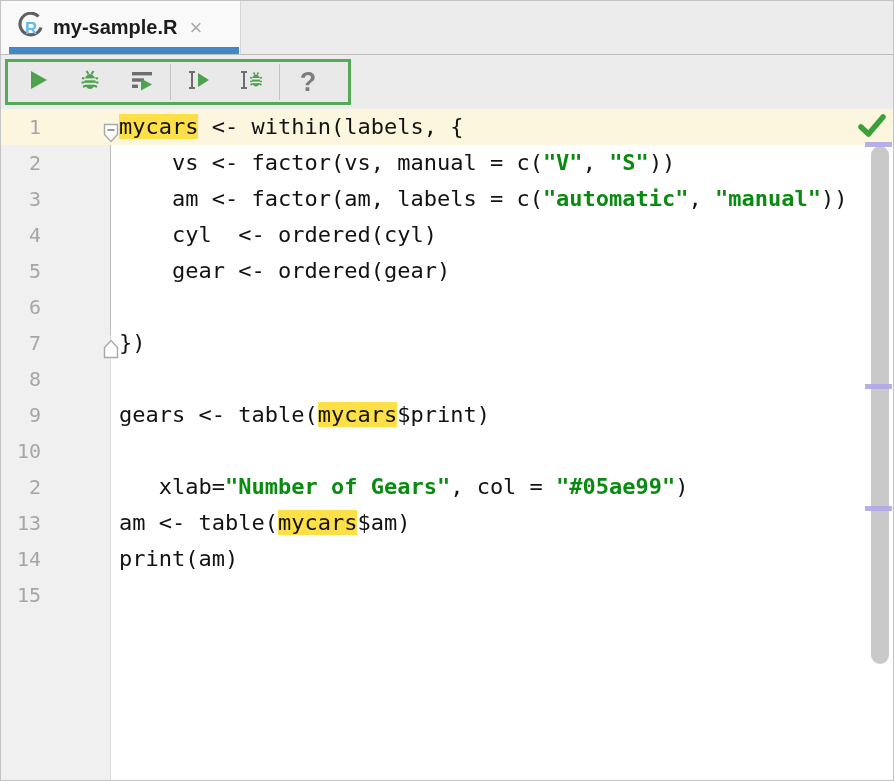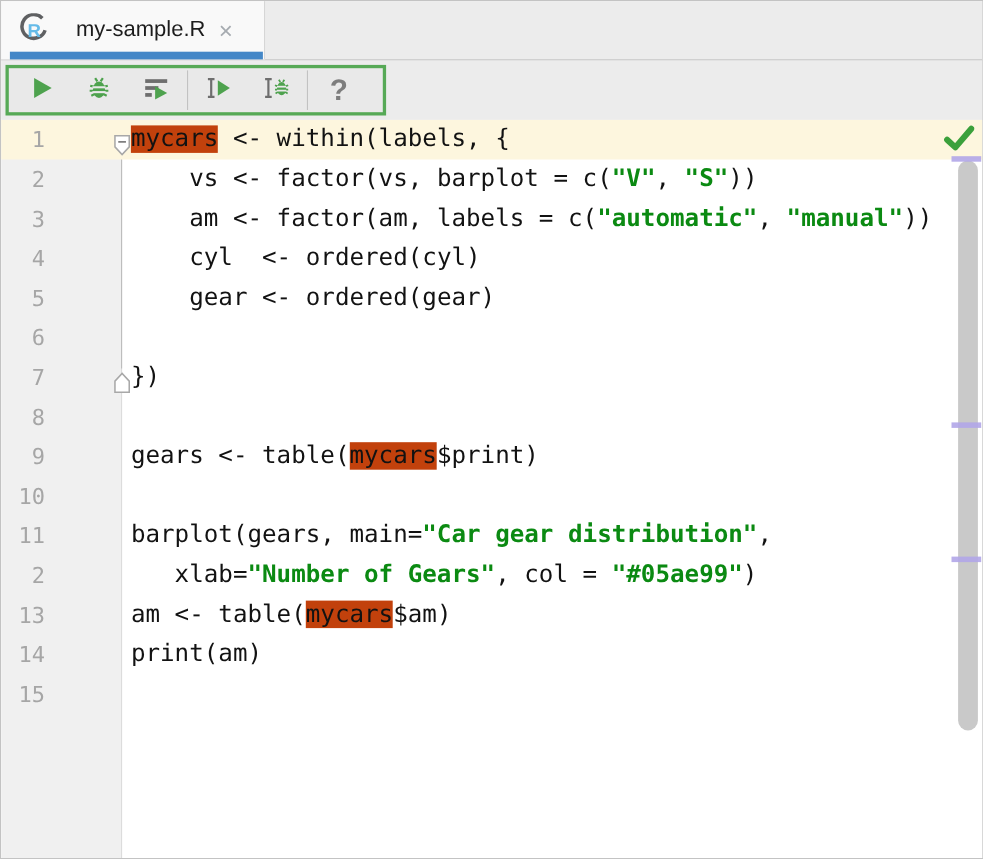--- a/index.html
+++ b/index.html
@@ -15,21 +15,21 @@
   }
   .tab {
     position:absolute; left:0; top:0; width:240px; height:53px;
     background:#f9f9f9; border-right:1px solid #d6d6d6;
     display:flex; align-items:center; padding-left:16px;
   }
   .tab-underline {
     position:absolute; left:8px; bottom:0; width:230px; height:7px;
     background:#4487c7;
   }
-  .tab-title { font-size:20px; color:#1c1c1c; margin-left:25px; }
+  .tab-title { font-size:20px; color:#1c1c1c; margin-left:9px;font-weight:bold; }
   .tab-close { margin-left:12px; color:#a6abb0; font-size:22px; line-height:22px; cursor:pointer; }
   
   .toolstrip { position:absolute; top:54px; left:0; right:0; height:54px; background:#ececec; }
   .toolbox {
     position:absolute; left:4px; top:4px; height:46px; width:346px;
     border:3px solid #56a956; background:#e9e9e9;
     display:flex; align-items:center; padding:0 4px;
   }
   .tbtn { width:52px; height:38px; display:flex; align-items:center; justify-content:center; }
   .tsep { width:1px; height:36px; background:#c2c2c2; margin:0 2px; }
@@ -48,21 +48,21 @@
   }
   .row.current { background:#fdf6de; }
   .gut { flex:0 0 110px; width:110px; position:relative; }
   .lnum {
     position:absolute; right:70px; top:0; color:#a6a6a6; font-size:20px; line-height:36px;
   }
   .foldmark { position:absolute; right:-8px; top:9px; }
   .code { white-space:pre; padding-left:8px; color:#121212; }
   .fn  { }
   .str { color:#0b8a12; font-weight:bold; }
-  .hl  { background:#c2410c; }
+  .hl  { background:#fde047; }
   
   .check { position:absolute; top:4px; right:7px; }
   .sb-thumb {
     position:absolute; right:4px; top:37px; width:18px; height:518px;
     background:#c9c9c9; border-radius:9px;
   }
   .stripe {
     position:absolute; right:1px; width:27px; height:5px;
     background:#b1a6e8; opacity:.9;
   }
@@ -157,21 +157,21 @@
                 <path d="M1.5 1.5 H14.5 V11.5 L8 18.5 L1.5 11.5 Z" fill="#ffffff" stroke="#a8a8a8" stroke-width="1.4"></path>
                 <line x1="4.5" y1="7" x2="11.5" y2="7" stroke="#7f7f7f" stroke-width="1.6"></line>
               </svg></span>
           </div>
           <div class="code"><span class="hl">mycars</span><span> &lt;- </span><span class="fn">within</span><span>(labels, {</span></div>
         </div>
         <div class="row">
           <div class="gut">
             <span class="lnum">2</span>
           </div>
-          <div class="code"><span>    vs &lt;- </span><span class="fn">factor</span><span>(vs, barplot = </span><span class="fn">c</span><span>(</span><span class="str">"V"</span><span>, </span><span class="str">"S"</span><span>))</span></div>
+          <div class="code"><span>    vs &lt;- </span><span class="fn">factor</span><span>(vs, manual = </span><span class="fn">c</span><span>(</span><span class="str">"V"</span><span>, </span><span class="str">"S"</span><span>))</span></div>
         </div>
         <div class="row">
           <div class="gut">
             <span class="lnum">3</span>
           </div>
           <div class="code"><span>    am &lt;- </span><span class="fn">factor</span><span>(am, labels = </span><span class="fn">c</span><span>(</span><span class="str">"automatic"</span><span>, </span><span class="str">"manual"</span><span>))</span></div>
         </div>
         <div class="row">
           <div class="gut">
             <span class="lnum">4</span>
@@ -208,26 +208,20 @@
           <div class="gut">
             <span class="lnum">9</span>
           </div>
           <div class="code"><span>gears &lt;- </span><span class="fn">table</span><span>(</span><span class="hl">mycars</span><span>$print)</span></div>
         </div>
         <div class="row">
           <div class="gut">
             <span class="lnum">10</span>
           </div>
           <div class="code"></div>
-        </div>
-        <div class="row">
-          <div class="gut">
-            <span class="lnum">11</span>
-          </div>
-          <div class="code"><span class="fn">barplot</span><span>(gears, main=</span><span class="str">"Car gear distribution"</span><span>,</span></div>
         </div>
         <div class="row">
           <div class="gut">
             <span class="lnum">2</span>
           </div>
           <div class="code"><span>   xlab=</span><span class="str">"Number of Gears"</span><span>, col = </span><span class="str">"#05ae99"</span><span>)</span></div>
         </div>
         <div class="row">
           <div class="gut">
             <span class="lnum">13</span>

